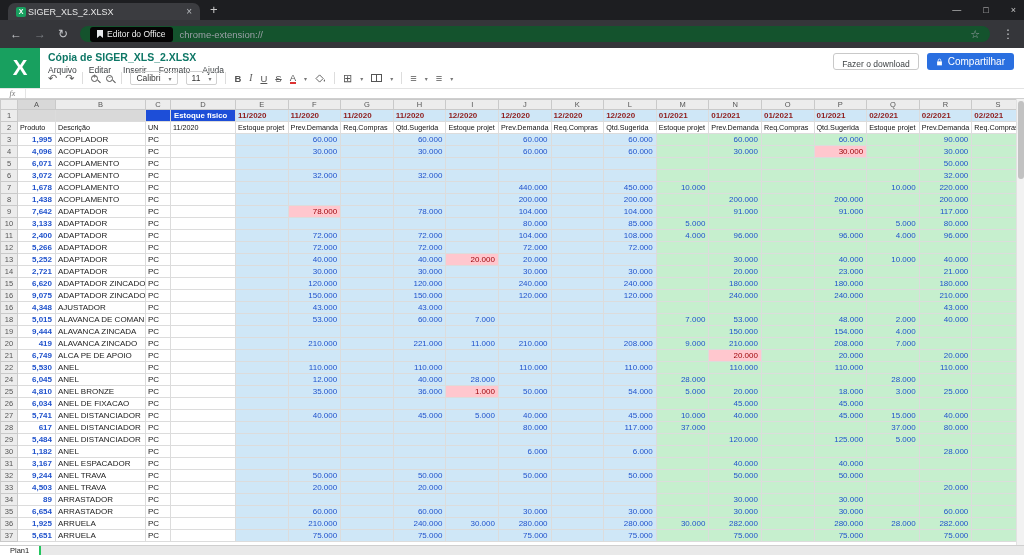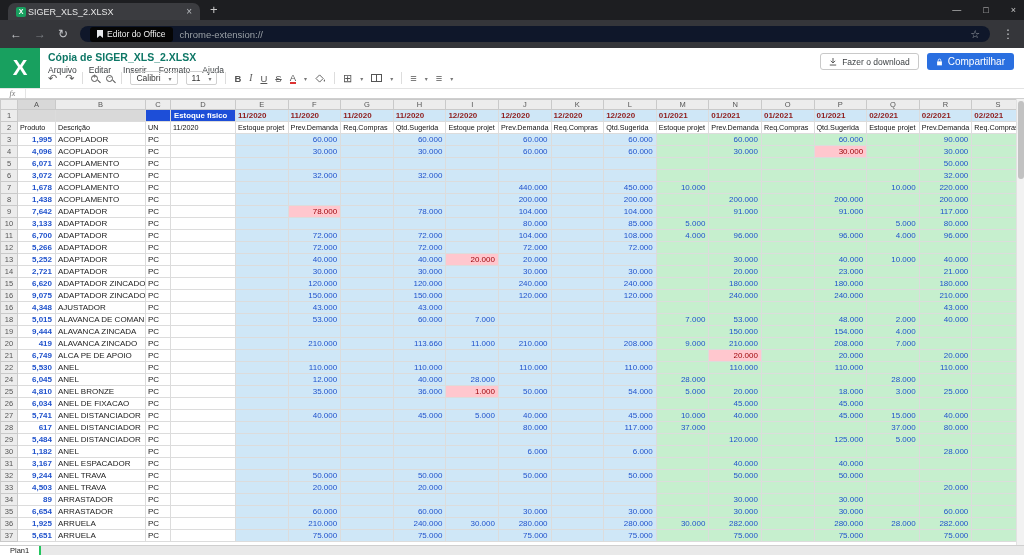--- a/index.html
+++ b/index.html
@@ -16,39 +16,39 @@
     display:flex; align-items:center; justify-content:center; border-radius:2px; flex:none; }
   .tab-title { flex:1; white-space:nowrap; overflow:hidden; }
   .tab-close { color:#b9bcc0; font-size:10px; }
   .newtab { color:#c9c9c9; font-size:13px; margin-left:10px; align-self:center; line-height:18px; }
   .win-controls { position:absolute; right:8px; top:0; height:20px; display:flex; gap:22px;
     align-items:center; color:#c9c9c9; font-size:9px; }
 
   .navbar { height:28px; background:#35363a; display:flex; align-items:center; padding:0 10px; gap:12px; }
   .nav-ic { color:#c6c8cc; font-size:12px; line-height:1; }
   .nav-ic.dim { color:#7e8186; }
-  .addr { flex:1; height:16px; background:#0f172a; border-radius:10px; display:flex; align-items:center;
+  .addr { flex:1; height:16px; background:#14532d; border-radius:10px; display:flex; align-items:center;
     padding:0 10px; gap:7px; }
   .chip { background:#050505; border-radius:3px; height:15px; display:flex; align-items:center; gap:4px;
     padding:0 7px; color:#f0f0f0; font-size:8.5px; }
   .url { color:#9aa0a6; font-size:9.5px; }
   .star { margin-left:auto; color:#9aa0a6; font-size:11px; }
   .dots { color:#c6c8cc; font-size:12px; }
 
   
   .appzone { height:40px; display:flex; background:#fff; }
   .logo { width:40px; height:40px; background:#18a05f; color:#fff; display:flex; align-items:center;
     justify-content:center; font-size:22px; font-weight:bold; flex:none; }
   .appright { flex:1; position:relative; padding-left:8px; }
   .doc-title { font-size:10.5px; color:#0e7766; padding-top:3px; font-weight:bold; }
   .menus { display:flex; gap:12px; font-size:8.5px; color:#3c4043; margin-top:2px; }
   .menus span { cursor:default; }
   .actions { position:absolute; right:10px; top:5px; display:flex; gap:8px; }
   .btn-dl { height:17px; border:1px solid #c9c9c9; border-radius:3px; background:#fff; display:flex;
-    align-items:center; gap:5px; padding:0 8px; font-size:8.5px; color:#3c4043; }
+    align-items:center; gap:5px; padding:0 8px; font-size:8.5px; color:#3c4043;flex-direction:column; }
   .btn-share { height:17px; border-radius:3px; background:#2a6fe0; color:#fff; display:flex;
     align-items:center; gap:5px; padding:0 9px; font-size:10px; }
 
   .toolbar { position:absolute; left:8px; right:0; bottom:1px; height:18px; display:flex;
     align-items:center; gap:8px; color:#555; }
   .tb-ic { font-size:11px; color:#555; line-height:1; }
   .sep { width:1px; height:12px; background:#ddd; }
   .dd { border:1px solid #d0d0d0; border-radius:2px; height:14px; display:flex; align-items:center;
     padding:0 5px; font-size:8.5px; color:#333; gap:8px; }
   .caret { font-size:6px; color:#777; }
@@ -473,21 +473,21 @@
             <td class="num c-green">5.000</td>
             <td class="num c-green"></td>
             <td class="num c-green"></td>
             <td class="num c-green"></td>
             <td class="num c-green">5.000</td>
             <td class="num c-green">80.000</td>
             <td class="num c-green"></td>
           </tr>
           <tr>
             <td class="gut">11</td>
-            <td class="prod">6,700</td>
+            <td class="prod">2,400</td>
             <td class="desc">ADAPTADOR</td>
             <td class="un">PC</td>
             <td class="dcol"></td>
             <td class="num c-blue"></td>
             <td class="num c-blue">72.000</td>
             <td class="num c-blue"></td>
             <td class="num c-blue">72.000</td>
             <td class="num c-blue"></td>
             <td class="num c-blue">104.000</td>
             <td class="num c-blue"></td>
@@ -678,21 +678,21 @@
           </tr>
           <tr>
             <td class="gut">20</td>
             <td class="prod">419</td>
             <td class="desc">ALAVANCA ZINCADO</td>
             <td class="un">PC</td>
             <td class="dcol"></td>
             <td class="num c-blue"></td>
             <td class="num c-blue">210.000</td>
             <td class="num c-blue"></td>
-            <td class="num c-blue">113.660</td>
+            <td class="num c-blue">221.000</td>
             <td class="num c-blue">11.000</td>
             <td class="num c-blue">210.000</td>
             <td class="num c-blue"></td>
             <td class="num c-blue">208.000</td>
             <td class="num c-green">9.000</td>
             <td class="num c-green">210.000</td>
             <td class="num c-green"></td>
             <td class="num c-green">208.000</td>
             <td class="num c-green">7.000</td>
             <td class="num c-green"></td>

